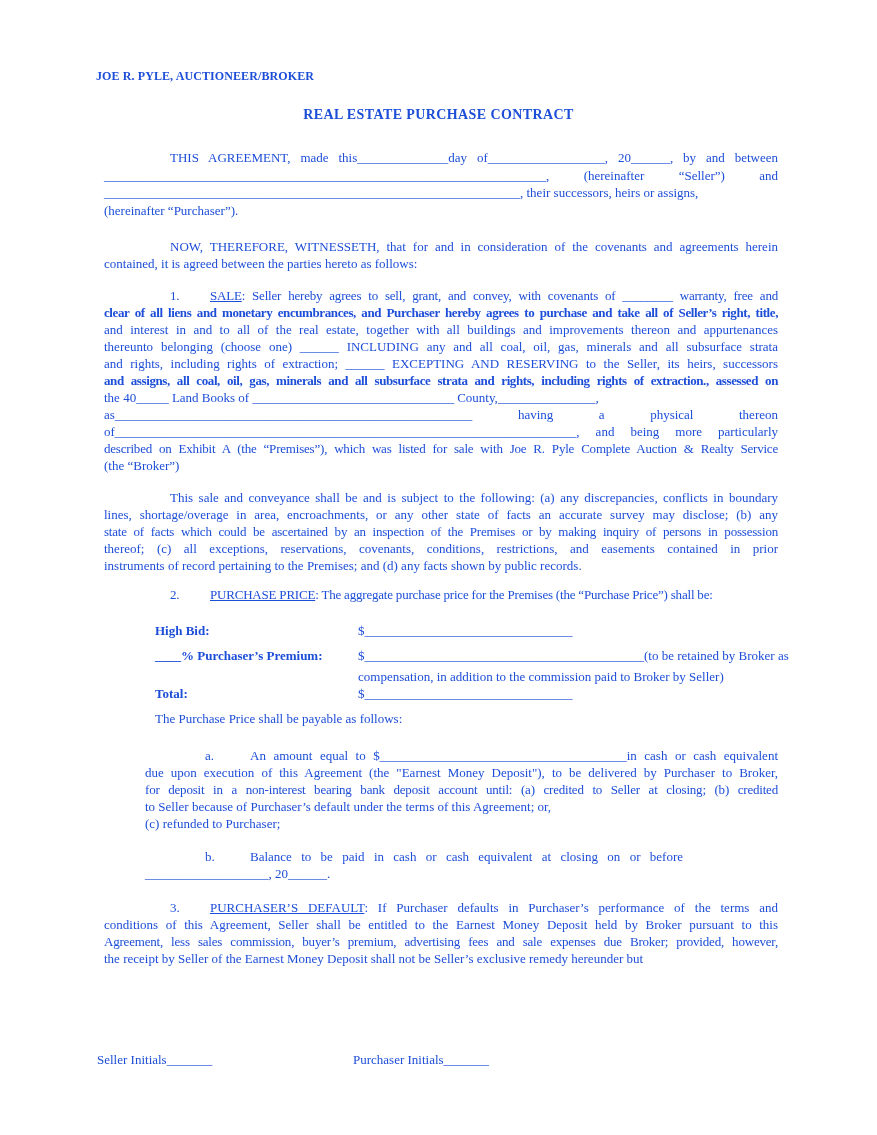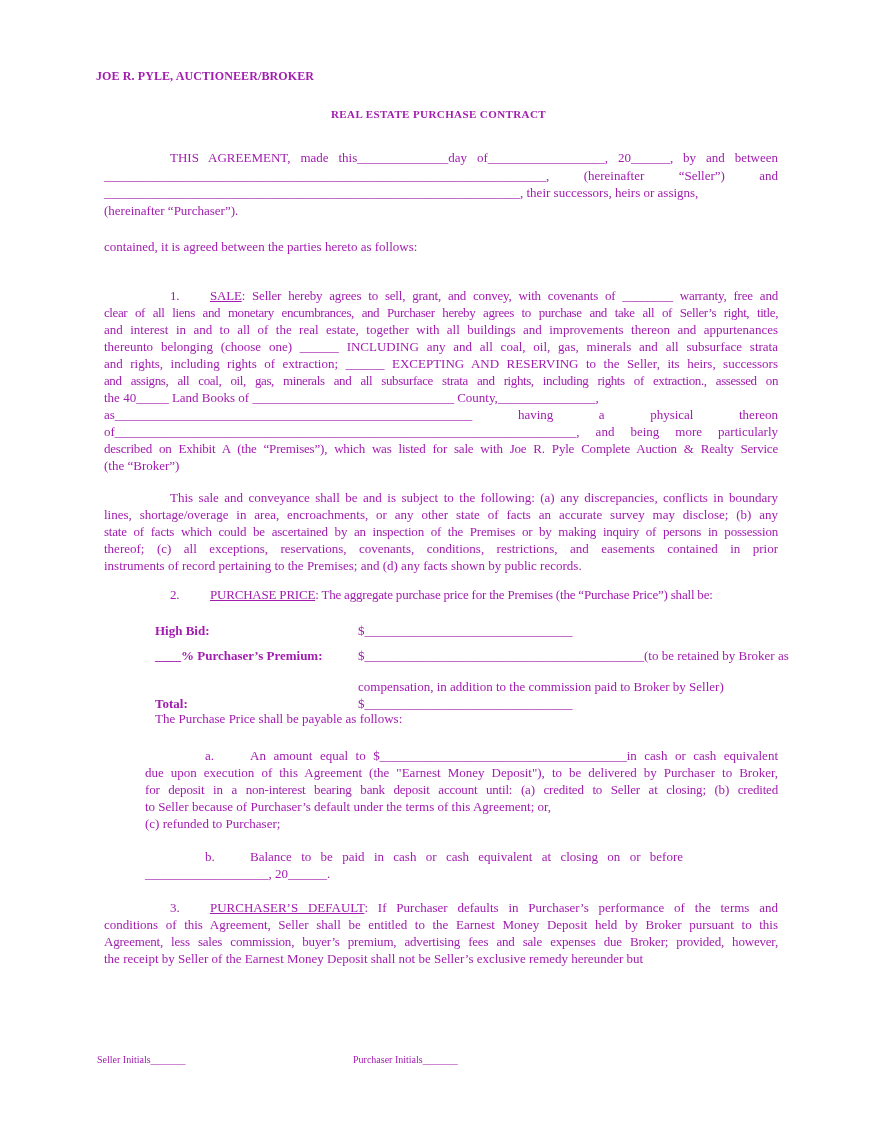--- a/index.html
+++ b/index.html
@@ -1,58 +1,59 @@
 <!DOCTYPE html>
 <html><head>
 <meta charset="utf-8">
 <style>
   html,body{margin:0;padding:0;background:#ffffff;}
   .page{
     position:relative;width:877px;height:1135px;background:#ffffff;
-    color:#a21caf;font-family:"Liberation Serif","DejaVu Serif",serif;
+    color:#1d4ed8;font-family:"Liberation Serif","DejaVu Serif",serif;
     font-size:13px;line-height:17px;overflow:hidden;
   }
   .abs{position:absolute;}
   .col{left:104px;width:674px;}
   .ablock{left:145px;width:633px;}
   .ln{text-align:justify;}
   .jf{text-align-last:justify;}
   .ind{text-indent:66px;}
   .ind2{text-indent:60px;}
   .t{letter-spacing:-0.2px;}
-  .t2{letter-spacing:-0.4px;}
+  .t2{letter-spacing:-0.4px;font-weight:bold;}
   .u{text-decoration:underline;}
   .b{font-weight:normal;}
   .secnum{display:inline-block;width:40px;text-indent:0;}
   .secnum2{display:inline-block;width:45px;text-indent:0;}
   .hdr{left:96px;top:68px;font-weight:bold;font-size:12px;letter-spacing:0.1px;}
-  .title{left:0;top:106px;width:877px;text-align:center;font-weight:bold;font-size:11px;letter-spacing:0.4px;}
+  .title{left:0;top:106px;width:877px;text-align:center;font-weight:bold;font-size:14px;letter-spacing:0.4px;}
   .intro{line-height:17.5px;}
   .prow{white-space:nowrap;}
   .plabel{display:inline-block;width:203px;font-weight:bold;}
   .pvalue{display:inline-block;}
-  .footer-item{font-size:10px;}
+  .footer-item{font-size:13px;}
 </style>
 </head>
 <body>
 
 <div class="page">
 
   <div class="abs hdr">JOE R. PYLE, AUCTIONEER/BROKER</div>
 
   <div class="abs title">REAL ESTATE PURCHASE CONTRACT</div>
 
   <div class="abs col intro" style="top:149px">
     <div class="ln jf ind">THIS AGREEMENT, made this______________day of__________________, 20______, by and between</div>
     <div class="ln jf">____________________________________________________________________, (hereinafter “Seller”) and</div>
     <div class="ln">________________________________________________________________, their successors, heirs or assigns,</div>
     <div class="ln">(hereinafter “Purchaser”).</div>
   </div>
 
   <div class="abs col" style="top:238px">
+    <div class="ln jf ind">NOW, THEREFORE, WITNESSETH, that for and in consideration of the covenants and agreements herein</div>
     <div class="ln">contained, it is agreed between the parties hereto as follows:</div>
   </div>
 
   <div class="abs col" style="top:287px">
     <div class="ln jf ind t"><span class="secnum">1.</span><span class="u">SALE</span><span>: Seller hereby agrees to sell, grant, and convey, with covenants of ________ warranty, free and</span></div>
     <div class="ln jf t2">clear of all liens and monetary encumbrances, and Purchaser hereby agrees to purchase and take all of Seller’s right, title,</div>
     <div class="ln jf">and interest in and to all of the real estate, together with all buildings and improvements thereon and appurtenances</div>
     <div class="ln jf">thereunto belonging (choose one) ______ INCLUDING any and all coal, oil, gas, minerals and all subsurface strata</div>
     <div class="ln jf">and rights, including rights of extraction; ______ EXCEPTING AND RESERVING to the Seller, its heirs, successors</div>
     <div class="ln jf t2">and assigns, all coal, oil, gas, minerals and all subsurface strata and rights, including rights of extraction., assessed on</div>
@@ -70,21 +71,21 @@
     <div class="ln jf">thereof; (c) all exceptions, reservations, covenants, conditions, restrictions, and easements contained in prior</div>
     <div class="ln">instruments of record pertaining to the Premises; and (d) any facts shown by public records.</div>
   </div>
 
   <div class="abs col" style="top:586px">
     <div class="ln ind t"><span class="secnum">2.</span><span class="u">PURCHASE PRICE</span><span>: The aggregate purchase price for the Premises (the “Purchase Price”) shall be:</span></div>
   </div>
 
   <div class="abs" style="left:155px;top:622px;width:623px">
     <div class="prow" style="margin-bottom:8px"><span class="plabel">High Bid:</span><span class="pvalue">$________________________________</span></div>
-    <div class="prow" style="margin-bottom:14px"><span class="plabel">____% Purchaser’s Premium:</span><span class="pvalue">$___________________________________________(to be retained by Broker as</span></div>
+    <div class="prow" style="margin-bottom:4px"><span class="plabel">____% Purchaser’s Premium:</span><span class="pvalue">$___________________________________________(to be retained by Broker as</span></div>
     <div class="prow"><span class="plabel"></span><span class="pvalue">compensation, in addition to the commission paid to Broker by Seller)</span></div>
     <div class="prow"><span class="plabel">Total:</span><span class="pvalue">$________________________________</span></div>
   </div>
 
   <div class="abs ablock" style="top:747px">
     <div class="ln jf ind2"><span class="secnum2">a.</span><span>An amount equal to $______________________________________in cash or cash equivalent</span></div>
     <div class="ln jf">due upon execution of this Agreement (the "Earnest Money Deposit"), to be delivered by Purchaser to Broker,</div>
     <div class="ln jf t">for deposit in a non-interest bearing bank deposit account until: (a) credited to Seller at closing; (b) credited</div>
     <div class="ln">to Seller because of Purchaser’s default under the terms of this Agreement; or,</div>
     <div class="ln">(c) refunded to Purchaser;</div>

